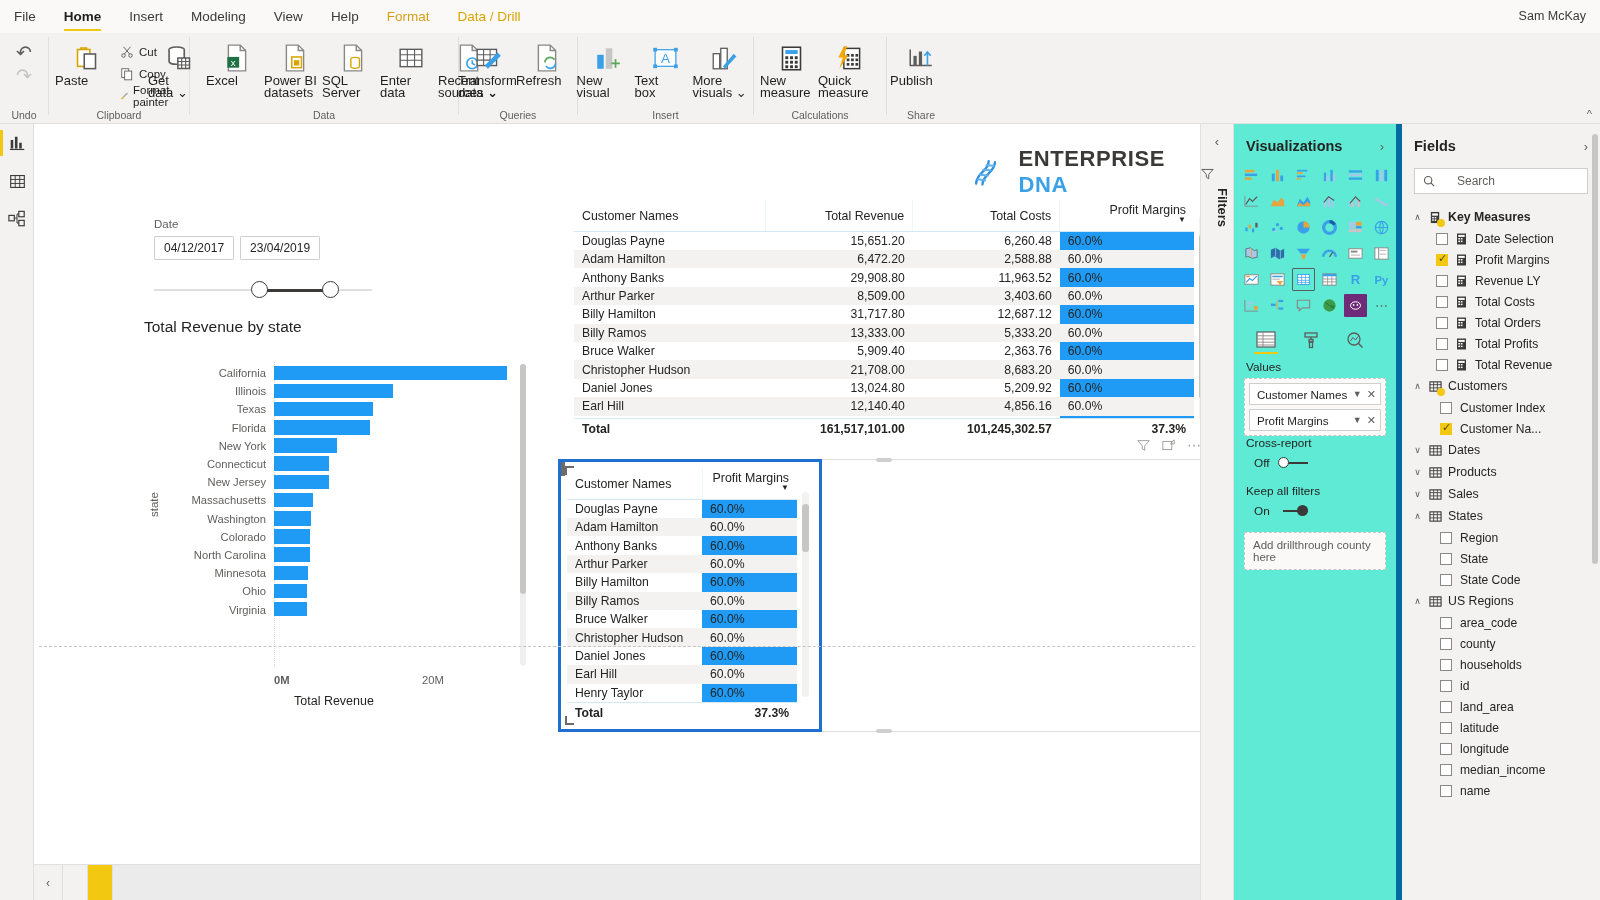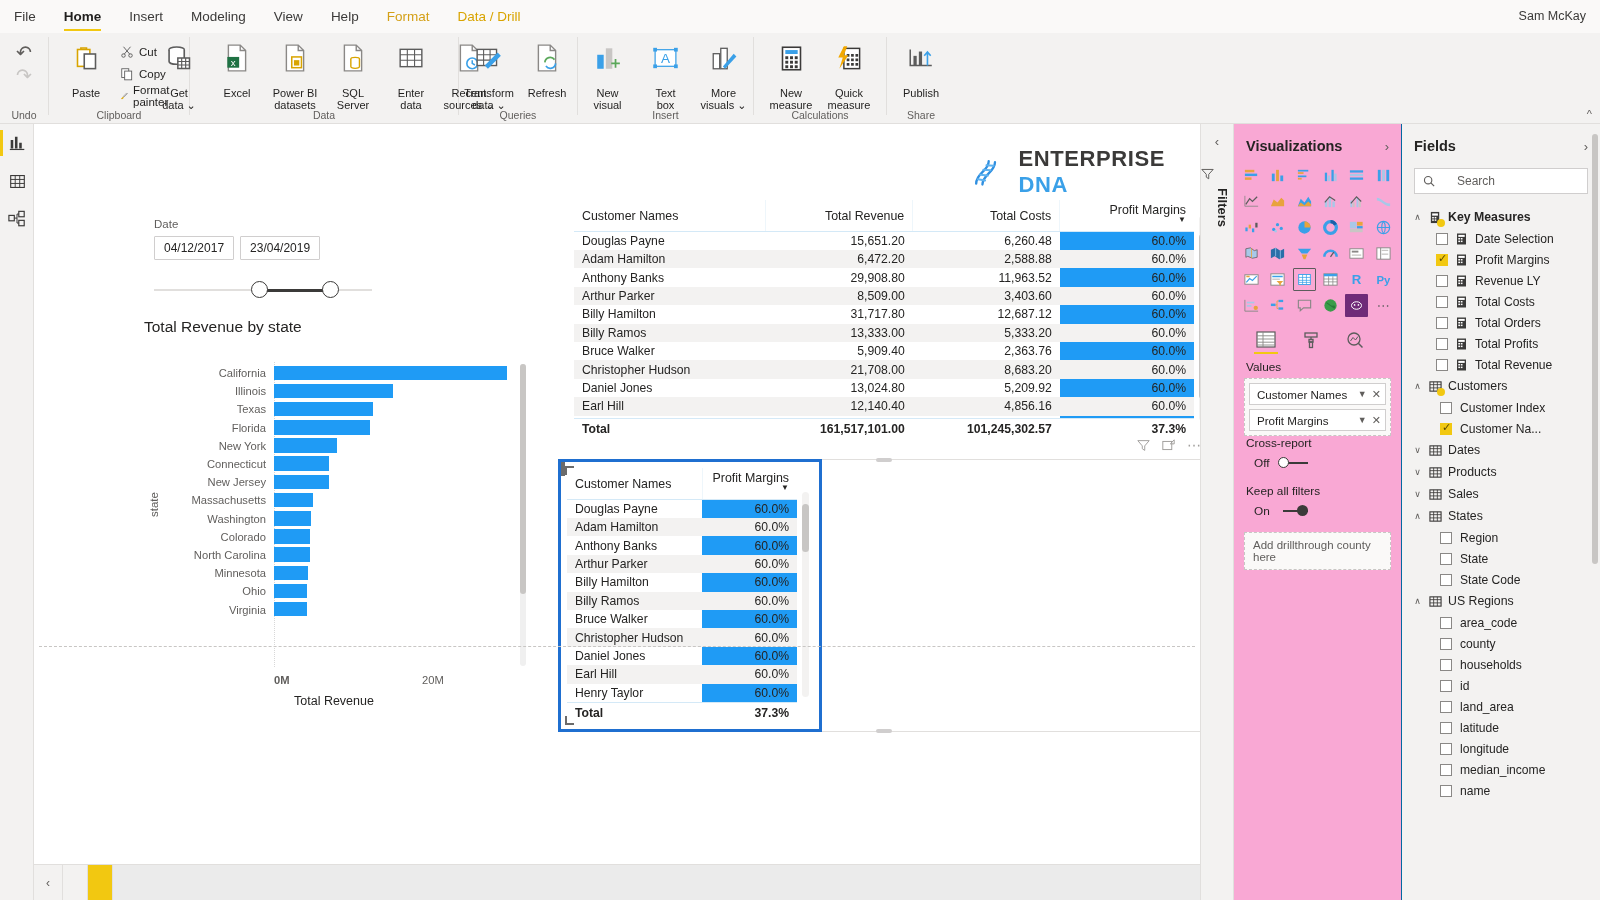--- a/index.html
+++ b/index.html
@@ -49,22 +49,22 @@
     position: absolute; bottom: 3px; left: 0;
   }
   .grp-sep { width: 1px; height: 78px; background: #e1dfdd; margin-top: 4px; }
 
   .bigbtn {
     width: 58px; display: flex; flex-direction: column; align-items: center;
     padding-top: 4px; cursor: pointer;
   }
   .bigbtn .ic { height: 34px; display: flex; align-items: center; justify-content: center; }
   .bigbtn .tx {
-    font-size: 11px; color: #201f1e; text-align: center; line-height: 12px;
-    margin-top: 12px; width: 62px;
+    font-size: 13px; color: #201f1e; text-align: left; line-height: 12px;
+    margin-top: 0; width: 62px;
   }
   .smallbtn {
     display: flex; align-items: center; gap: 5px; height: 22px;
     padding: 0 5px; font-size: 11.5px; color: #201f1e; cursor: pointer;
   }
   .stack { display: flex; flex-direction: column; justify-content: flex-end; height: 70px; }
   .undo-col { display: flex; flex-direction: column; gap: 3px; align-items: center;
               width: 34px; padding-top: 6px; }
   .undo-ic { font-size: 19px; color: #605e5c; cursor: pointer; line-height: 20px; }
   .undo-ic.dim { color: #c8c6c4; }
@@ -176,21 +176,21 @@
     white-space: nowrap;
   }
   table.pbi th.num { text-align: right; }
   table.pbi th.bl { border-left: 1px solid #eef6fb; }
   table.pbi td {
     font-size: 12.2px; color: #252423; padding: 2px 8px; height: 18.4px;
     white-space: nowrap;
   }
   table.pbi td.num { text-align: right; }
   table.pbi tr.alt td { background: #f3f2f1; }
-  td.pm { background: #1f9bf5; color: #1d1d1d; text-align: right; }
+  td.pm { background: #1f9bf5; color: #1d1d1d; }
   table.pbi tr.totalrow td {
     font-weight: bold; border-top: 1px solid #d4e9f7; background: #fff;
     padding-top: 3px; padding-bottom: 3px;
   }
   .sort-caret { font-size: 8px; color: #252423; display: block; line-height: 6px; }
 
   .clip1 { width: 620px; height: 218px; overflow: hidden; position: relative; }
 
   
   .tbl2-outer {
@@ -232,21 +232,21 @@
   .fs-chev { text-align: center; padding-top: 10px; font-size: 13px; color: #605e5c; cursor: pointer; }
   .fs-ic { text-align: center; padding-top: 18px; font-size: 12px; color: #605e5c; }
   .fs-text {
     writing-mode: vertical-rl; font-size: 13px; font-weight: bold; color: #252423;
     margin: 8px auto 0; display: block; text-align: left; padding-left: 11px;
   }
 
   
   .viz-pane {
     position: absolute; left: 1234px; top: 124px; width: 168px; height: 776px;
-    background: #f9a8d4; border-right: 1px solid #0369a1;
+    background: #5eead4; border-right: 6px solid #0369a1;
   }
   .pane-head {
     display: flex; align-items: center; justify-content: space-between;
     padding: 14px 12px 10px 12px;
   }
   .pane-title { font-size: 14.5px; font-weight: bold; color: #252423; }
   .pane-chev { font-size: 13px; color: #605e5c; cursor: pointer; }
   .viz-grid {
     display: grid; grid-template-columns: repeat(6, 1fr); gap: 3px;
     padding: 0 6px;

